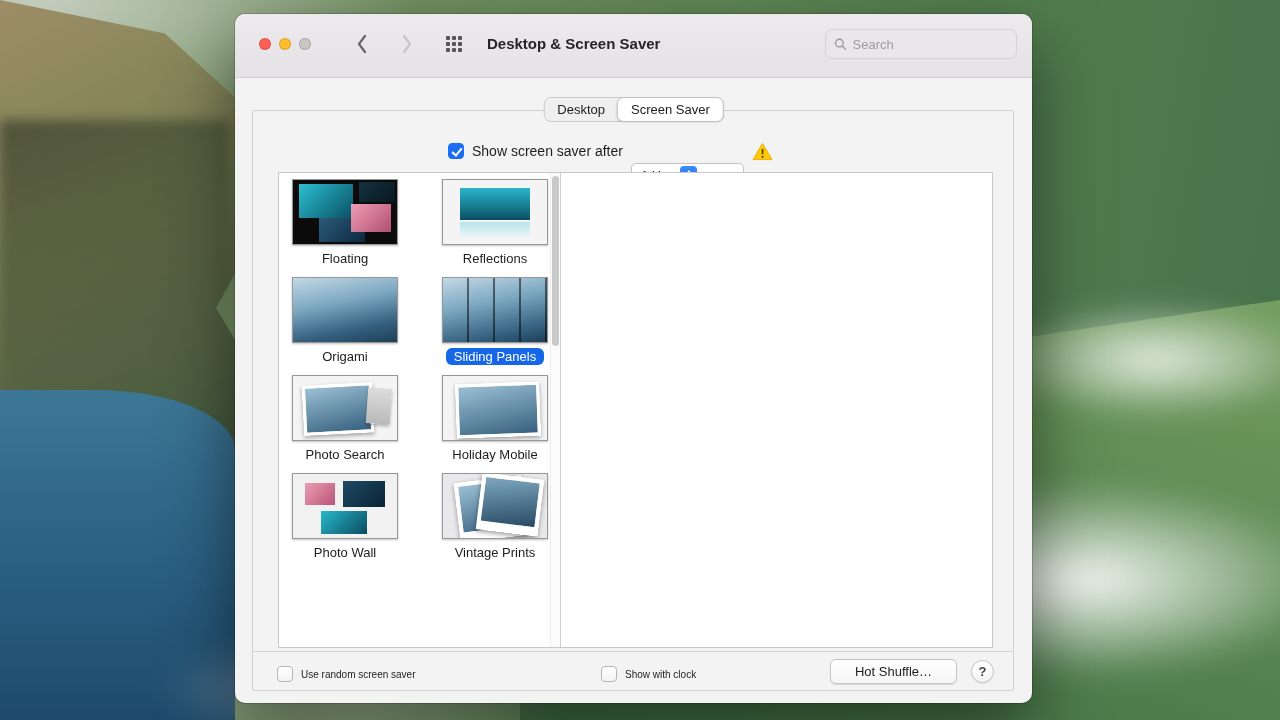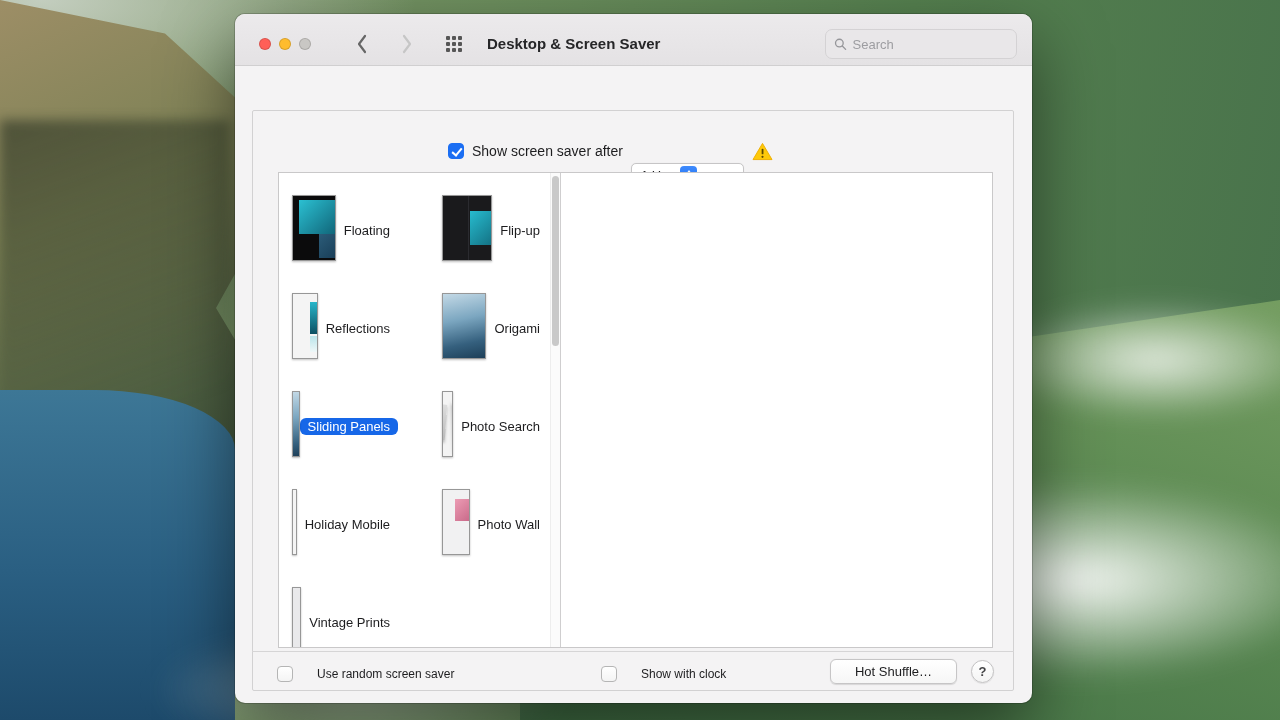--- a/index.html
+++ b/index.html
@@ -32,21 +32,21 @@
   .wp-fog-3 { position:absolute; left:150px; bottom:-30px; width:420px; height:120px;
     background:radial-gradient(ellipse, rgba(235,240,235,.5), rgba(235,240,235,0) 70%);
     filter:blur(14px); }
 
   
   .window { position:absolute; left:235px; top:14px; width:797px; height:689px;
     background:#f4f3f4; border-radius:10px; overflow:hidden;
     box-shadow:0 28px 70px rgba(0,0,0,.5), 0 0 0 1px rgba(0,0,0,.18);
     font-size:13px; color:#1d1d1f; }
 
-  .titlebar { position:absolute; left:0; top:0; right:0; height:52px;
+  .titlebar { position:absolute; left:0; top:0; right:0; height:64px;
     background:linear-gradient(#eceaec,#e4e2e4); border-bottom:1px solid #d0cfd0; }
   .traffic { position:absolute; left:24px; top:24px; display:flex; gap:8px; }
   .tl { width:12px; height:12px; border-radius:50%; border:0.5px solid rgba(0,0,0,.15); }
 
   .nav-btn { position:absolute; top:18px; width:26px; height:24px;
     display:flex; align-items:center; justify-content:center; }
   .nav-back { left:114px; } .nav-fwd { left:159px; }
 
   .grid-icon-wrap { position:absolute; left:211px; top:22px; width:18px; height:18px; }
   .grid-dot { position:absolute; left:0; top:0; width:4px; height:4px; background:#565656;
@@ -98,21 +98,21 @@
     border-right:3.5px solid transparent; border-top:4.5px solid #fff; }
 
   
   .mainpanel { position:absolute; left:43px; top:158px; width:715px; height:476px;
     border:1px solid #c9c8c9; background:#fff; display:flex; overflow:hidden; }
   .listpane { width:282px; position:relative; border-right:1px solid #cfcecf;
     overflow:hidden; background:#fff; }
   .saver-grid { position:absolute; left:0; top:0; display:grid;
     grid-template-columns:106px 106px; column-gap:44px; padding:6px 0 0 13px;
     grid-auto-rows:98px; }
-  .saver { width:106px; display:flex; flex-direction:row; align-items:center; }
+  .saver { width:106px; display:flex; flex-direction:column; align-items:center; }
   .th { width:106px; height:66px; border:1px solid #979797;
     box-shadow:0 1px 2px rgba(0,0,0,.25); position:relative; overflow:hidden; background:#111; }
   .saver-label { margin-top:5px; font-size:13px; white-space:nowrap; padding:1px 8px;
     border-radius:6px; }
   .saver-label.checked { background:#1667e8; color:#fff; }
 
   .t-floating { background:
     linear-gradient(135deg,#ee9db5,#b14f72) 58px 24px / 40px 28px no-repeat,
     linear-gradient(135deg,#2bc0d2,#0a4f63) 6px 4px / 54px 34px no-repeat,
     linear-gradient(135deg,#2c5d7a,#0c2940) 26px 36px / 46px 26px no-repeat,
@@ -170,21 +170,21 @@
   .pv-cyan { left:241px; top:0; right:0; bottom:0; }
 
   .source-row { position:absolute; left:65px; top:294px; display:flex; align-items:center;
     gap:11px; font-size:14px; }
   .shuffle-row { position:absolute; left:130px; top:353px; display:flex; align-items:center;
     gap:8px; font-size:14px; }
 
   
   .footer-sep { position:absolute; left:17px; right:18px; top:637px; height:1px;
     background:#d6d5d6; }
-  .f-group { position:absolute; display:flex; align-items:center; gap:24px; font-size:12px; }
+  .f-group { position:absolute; display:flex; align-items:center; gap:8px; font-size:10px; }
   .f-random { left:42px; top:652px; }
   .f-clock { left:326px; top:652px;padding-left:40px; }
   .hot-btn { position:absolute; left:595px; top:645px; width:127px; height:25px;
     background:linear-gradient(#fff,#f6f6f6); border:1px solid #c6c5c6; border-radius:6px;
     font-size:13px; display:flex; align-items:center; justify-content:center;
     box-shadow:0 0.5px 1px rgba(0,0,0,.12); color:#1d1d1f; }
   .help-btn { position:absolute; left:736px; top:646px; width:23px; height:23px;
     border-radius:50%; background:linear-gradient(#fff,#f4f4f4); border:1px solid #c3c2c3;
     display:flex; align-items:center; justify-content:center; font-size:13px;
     font-weight:bold; color:#434345; box-shadow:0 0.5px 1px rgba(0,0,0,.12); }
@@ -233,20 +233,24 @@
       <svg width="14" height="14" viewBox="0 0 14 14">
           <circle cx="6" cy="6" r="4.3" stroke="#96969a" stroke-width="1.5" fill="none"></circle>
           <line x1="9.3" y1="9.3" x2="13" y2="13" stroke="#96969a" stroke-width="1.5" stroke-linecap="round"></line>
         </svg>
       <input placeholder="Search" style="">
     </div>
   </div>
 
   <div class="tabbox"></div>
 
+  <div class="tabs">
+    <div class="tab">Desktop</div>
+    <div class="tab selected">Screen Saver</div>
+  </div>
 
   <div class="showafter">
     <span class="checkbox checked"></span>
     <span>Show screen saver after</span>
     <div class="dropdown dd-duration">
       <span>1 Hour</span>
       <span class="stepper">
           <i class="up"></i>
           <i class="dn"></i>
         </span>
@@ -261,24 +265,20 @@
   <div class="mainpanel">
 
     <div class="listpane">
       <div class="saver-grid">
 
         <div class="saver">
           <div class="th t-floating"></div>
           <div class="saver-label">Floating</div>
         </div>
         <div class="saver">
-          <div class="th t-flipup"></div>
-          <div class="saver-label">Flip-up</div>
-        </div>
-        <div class="saver">
           <div class="th t-reflections"></div>
           <div class="saver-label">Reflections</div>
         </div>
         <div class="saver">
           <div class="th t-origami"></div>
           <div class="saver-label">Origami</div>
         </div>
         <div class="saver">
           <div class="th t-sliding"></div>
           <div class="saver-label checked">Sliding Panels</div>

